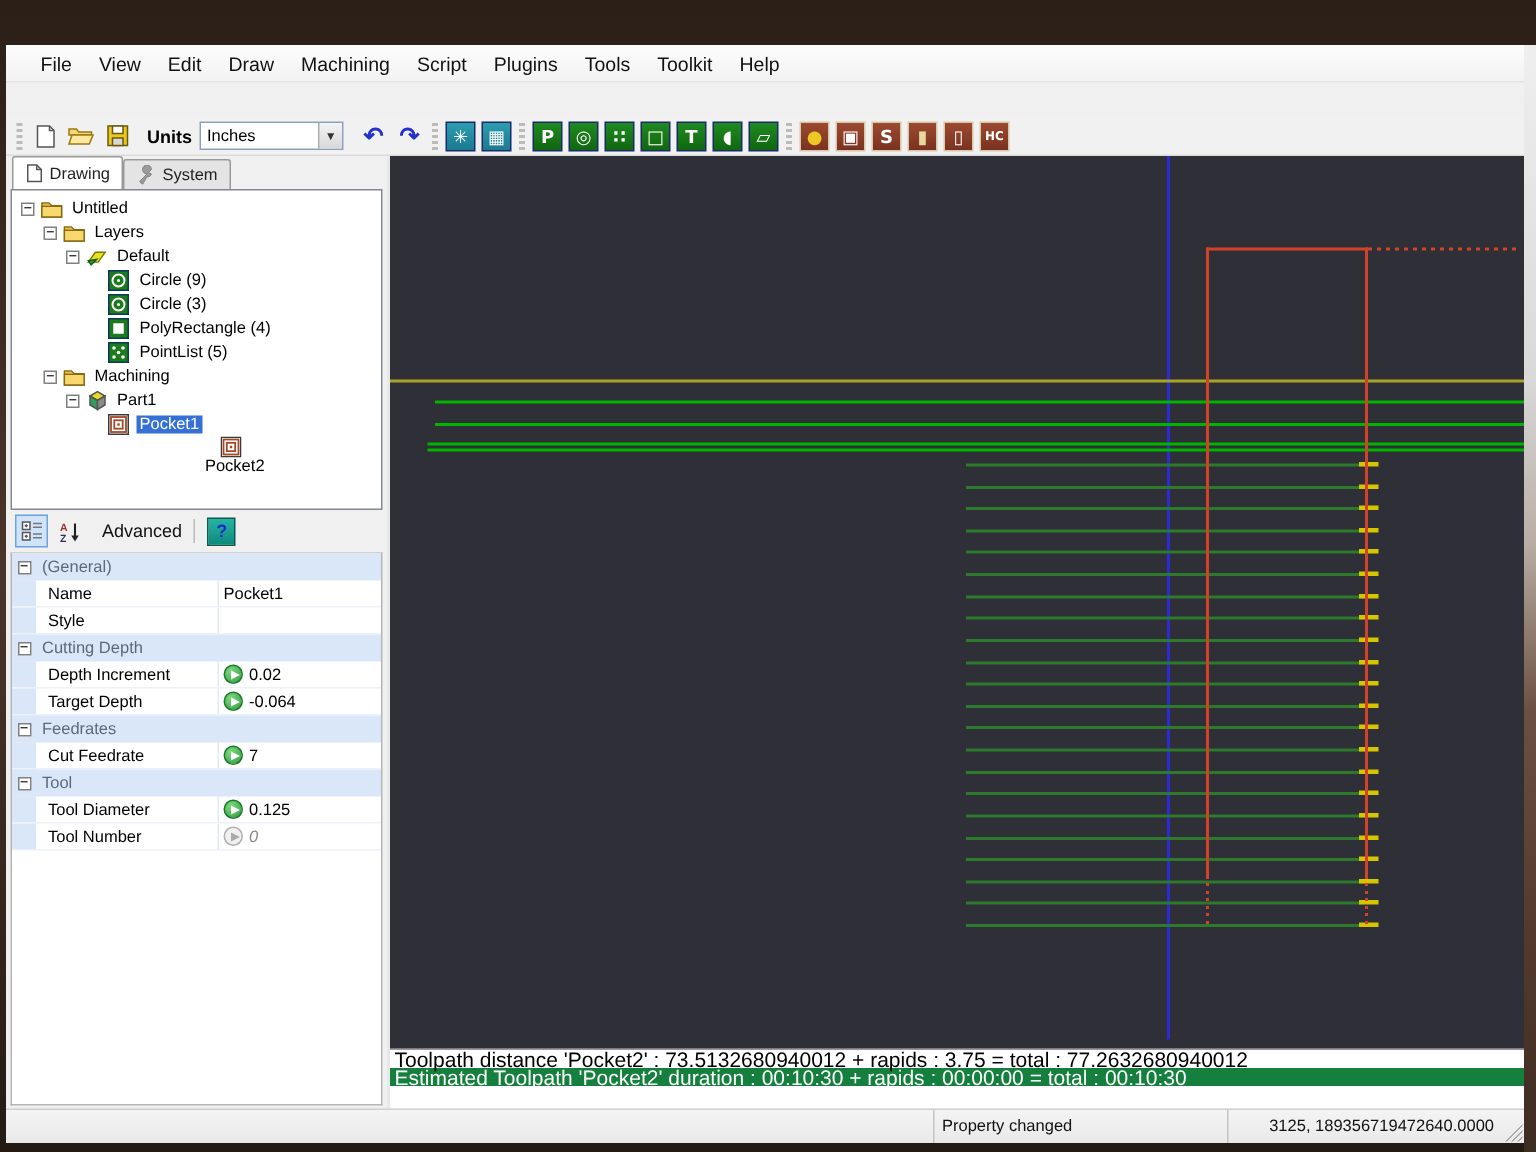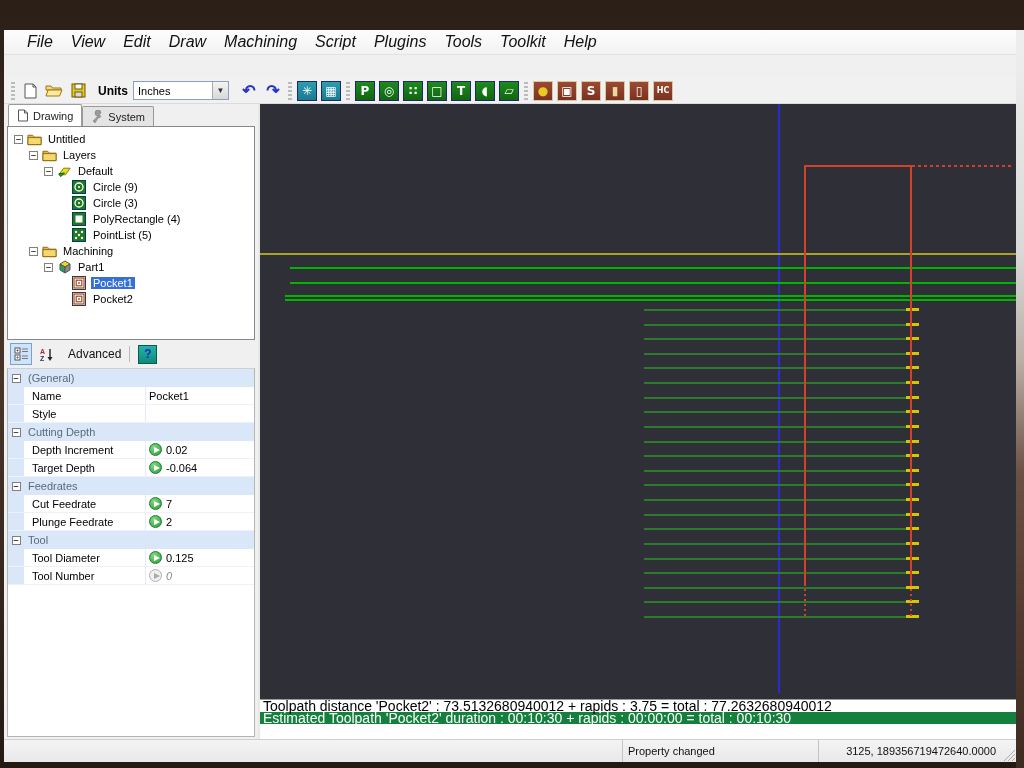--- a/index.html
+++ b/index.html
@@ -27,21 +27,21 @@
   .wbtn .x { color:#fff; font-size:14px; font-weight:bold; text-shadow:0 1px 1px #000a; line-height:1; }
 
   
   .frame { position:absolute; left:4px; top:30px; width:1012px; height:732px;
     background:#f0f0f0; display:flex; flex-direction:column; }
   .rborder { position:absolute; right:0; top:30px; width:8px; height:738px;
     background:linear-gradient(180deg,#efefef 0%,#d9d9d9 30%,#b9aea4 45%,#6b5143 60%,#533a2e 80%,#3d2c22 100%); }
 
   .menubar { height:25px; background:linear-gradient(180deg,#fdfdfd,#f2f2f2);
     border-bottom:1px solid #e3e3e3; display:flex; align-items:center; padding-left:14px; }
-  .menu-item { font-size:16px; color:#111; padding:4px 9px;font-style:italic; }
+  .menu-item { font-size:13px; color:#111; padding:4px 9px; }
 
   .toolbar { height:26px; background:#f1f1f1; border-bottom:1px solid #dcdcdc;
     display:flex; align-items:center; padding-left:4px;margin-top:23px; }
   .grip { width:4px; height:18px; margin:0 3px;
     background:repeating-linear-gradient(180deg,#bbb 0 2px,transparent 2px 4px); }
   .tbtn { width:22px; height:21px; display:flex; align-items:center; justify-content:center; margin:0 1px; }
   .units-label { font-weight:bold; font-size:12px; margin:0 5px 0 8px; }
   .combo { width:96px; height:19px; background:#fff; border:1px solid #8ba0bc;
     display:flex; align-items:center; font-size:11px; padding-left:4px; position:relative; }
   .combo .arrowbox { position:absolute; right:0; top:0; width:16px; height:17px;
@@ -350,21 +350,21 @@
               <span class="tree-icon">
                 <svg width="14" height="14" viewBox="0 0 14 14">
                   <rect x="0.5" y="0.5" width="13" height="13" fill="#fff" stroke="#3a3a3a"></rect>
                   <rect x="2" y="2" width="10" height="10" fill="none" stroke="#a04a28" stroke-width="1.2"></rect>
                   <rect x="4.2" y="4.2" width="5.6" height="5.6" fill="none" stroke="#a04a28" stroke-width="1.2"></rect>
                   <rect x="6.2" y="6.2" width="1.6" height="1.6" fill="#a04a28"></rect>
                 </svg>
               </span>
               <span class="tree-label">Pocket1</span>
             </div>
-            <div class="tree-row" style="padding-left: 51px;">
+            <div class="tree-row" style="padding-left: 51px; flex-direction: column;">
               <span style="width: 13px; flex: 0 0 auto;"></span>
               <span class="tree-icon">
                 <svg width="14" height="14" viewBox="0 0 14 14">
                   <rect x="0.5" y="0.5" width="13" height="13" fill="#fff" stroke="#3a3a3a"></rect>
                   <rect x="2" y="2" width="10" height="10" fill="none" stroke="#a04a28" stroke-width="1.2"></rect>
                   <rect x="4.2" y="4.2" width="5.6" height="5.6" fill="none" stroke="#a04a28" stroke-width="1.2"></rect>
                   <rect x="6.2" y="6.2" width="1.6" height="1.6" fill="#a04a28"></rect>
                 </svg>
               </span>
               <span class="tree-label">Pocket2</span>
@@ -451,30 +451,20 @@
               <div class="clabel">Feedrates</div>
             </div>
             <div class="prow">
               <div class="gutter"></div>
               <div class="pname">Cut Feedrate</div>
               <div class="pval">
                 <span class="vicon green">
                   <span class="arr"></span>
                 </span>
                 <span>7</span>
-              </div>
-            </div>
-            <div class="prow">
-              <div class="gutter"></div>
-              <div class="pname">Plunge Feedrate</div>
-              <div class="pval">
-                <span class="vicon green">
-                  <span class="arr"></span>
-                </span>
-                <span>2</span>
               </div>
             </div>
             <div class="prow cat">
               <div class="gutter">
                 <span class="expander" style="margin-right: 0px;">−</span>
               </div>
               <div class="clabel">Tool</div>
             </div>
             <div class="prow">
               <div class="gutter"></div>

